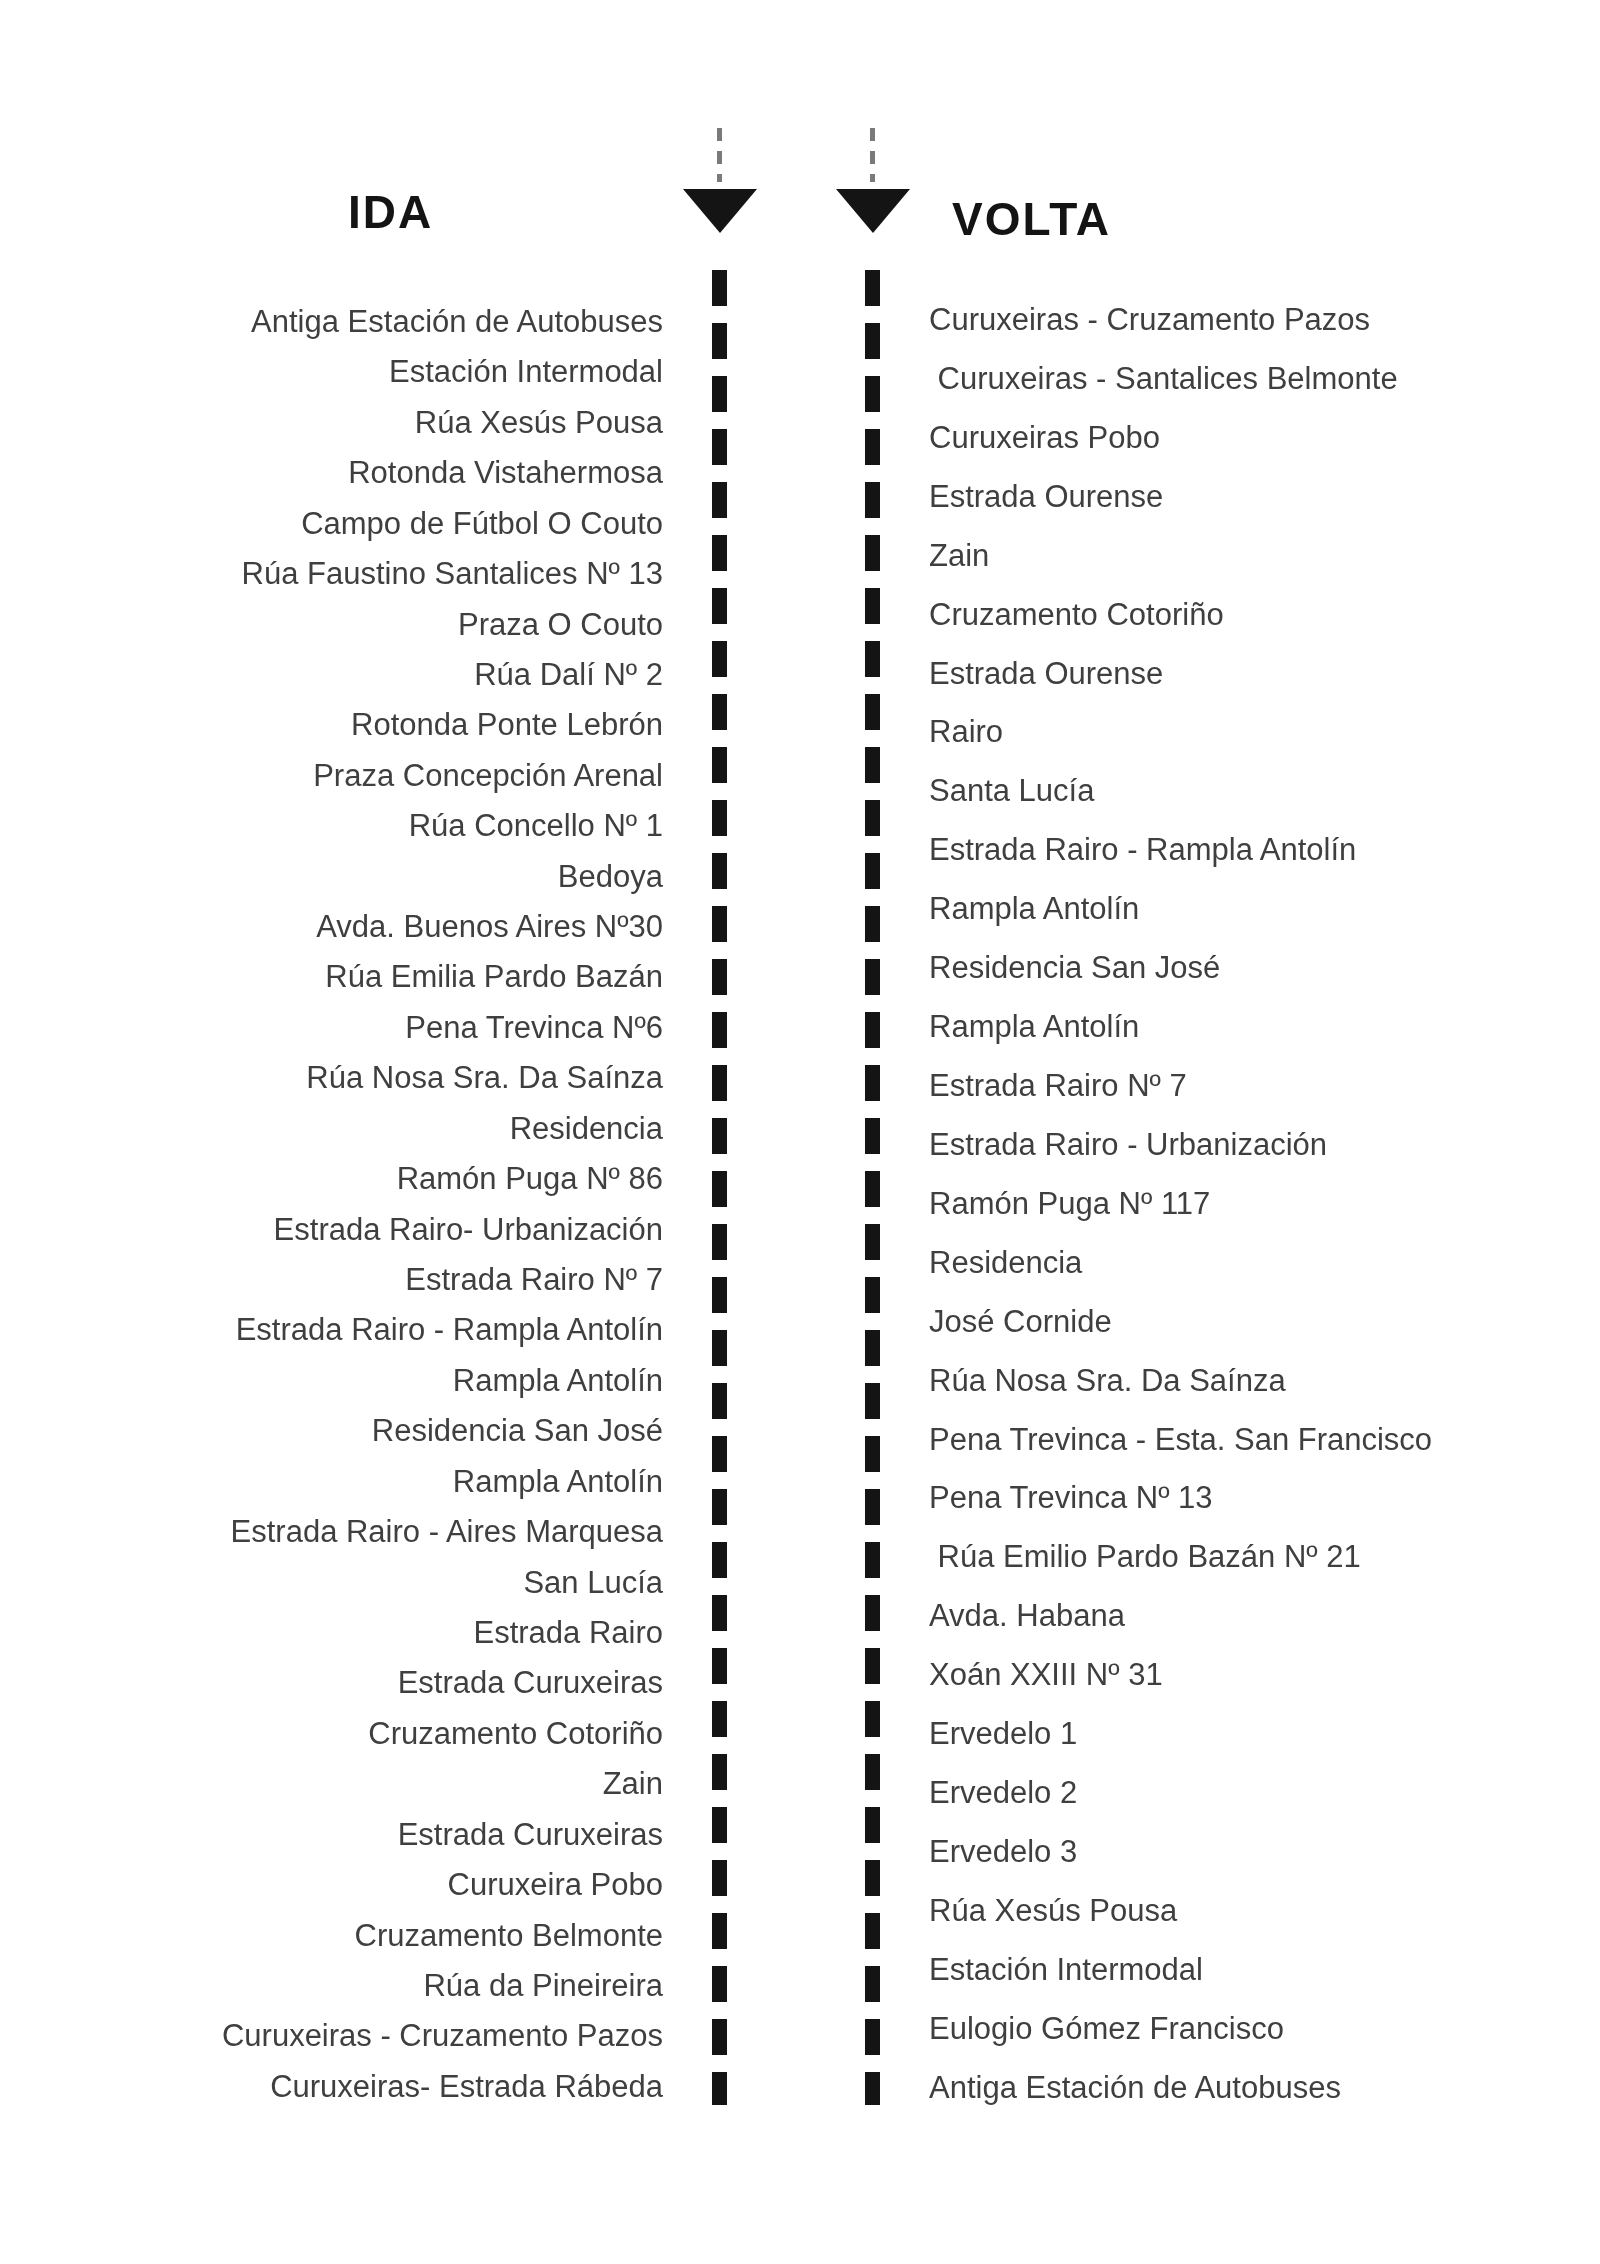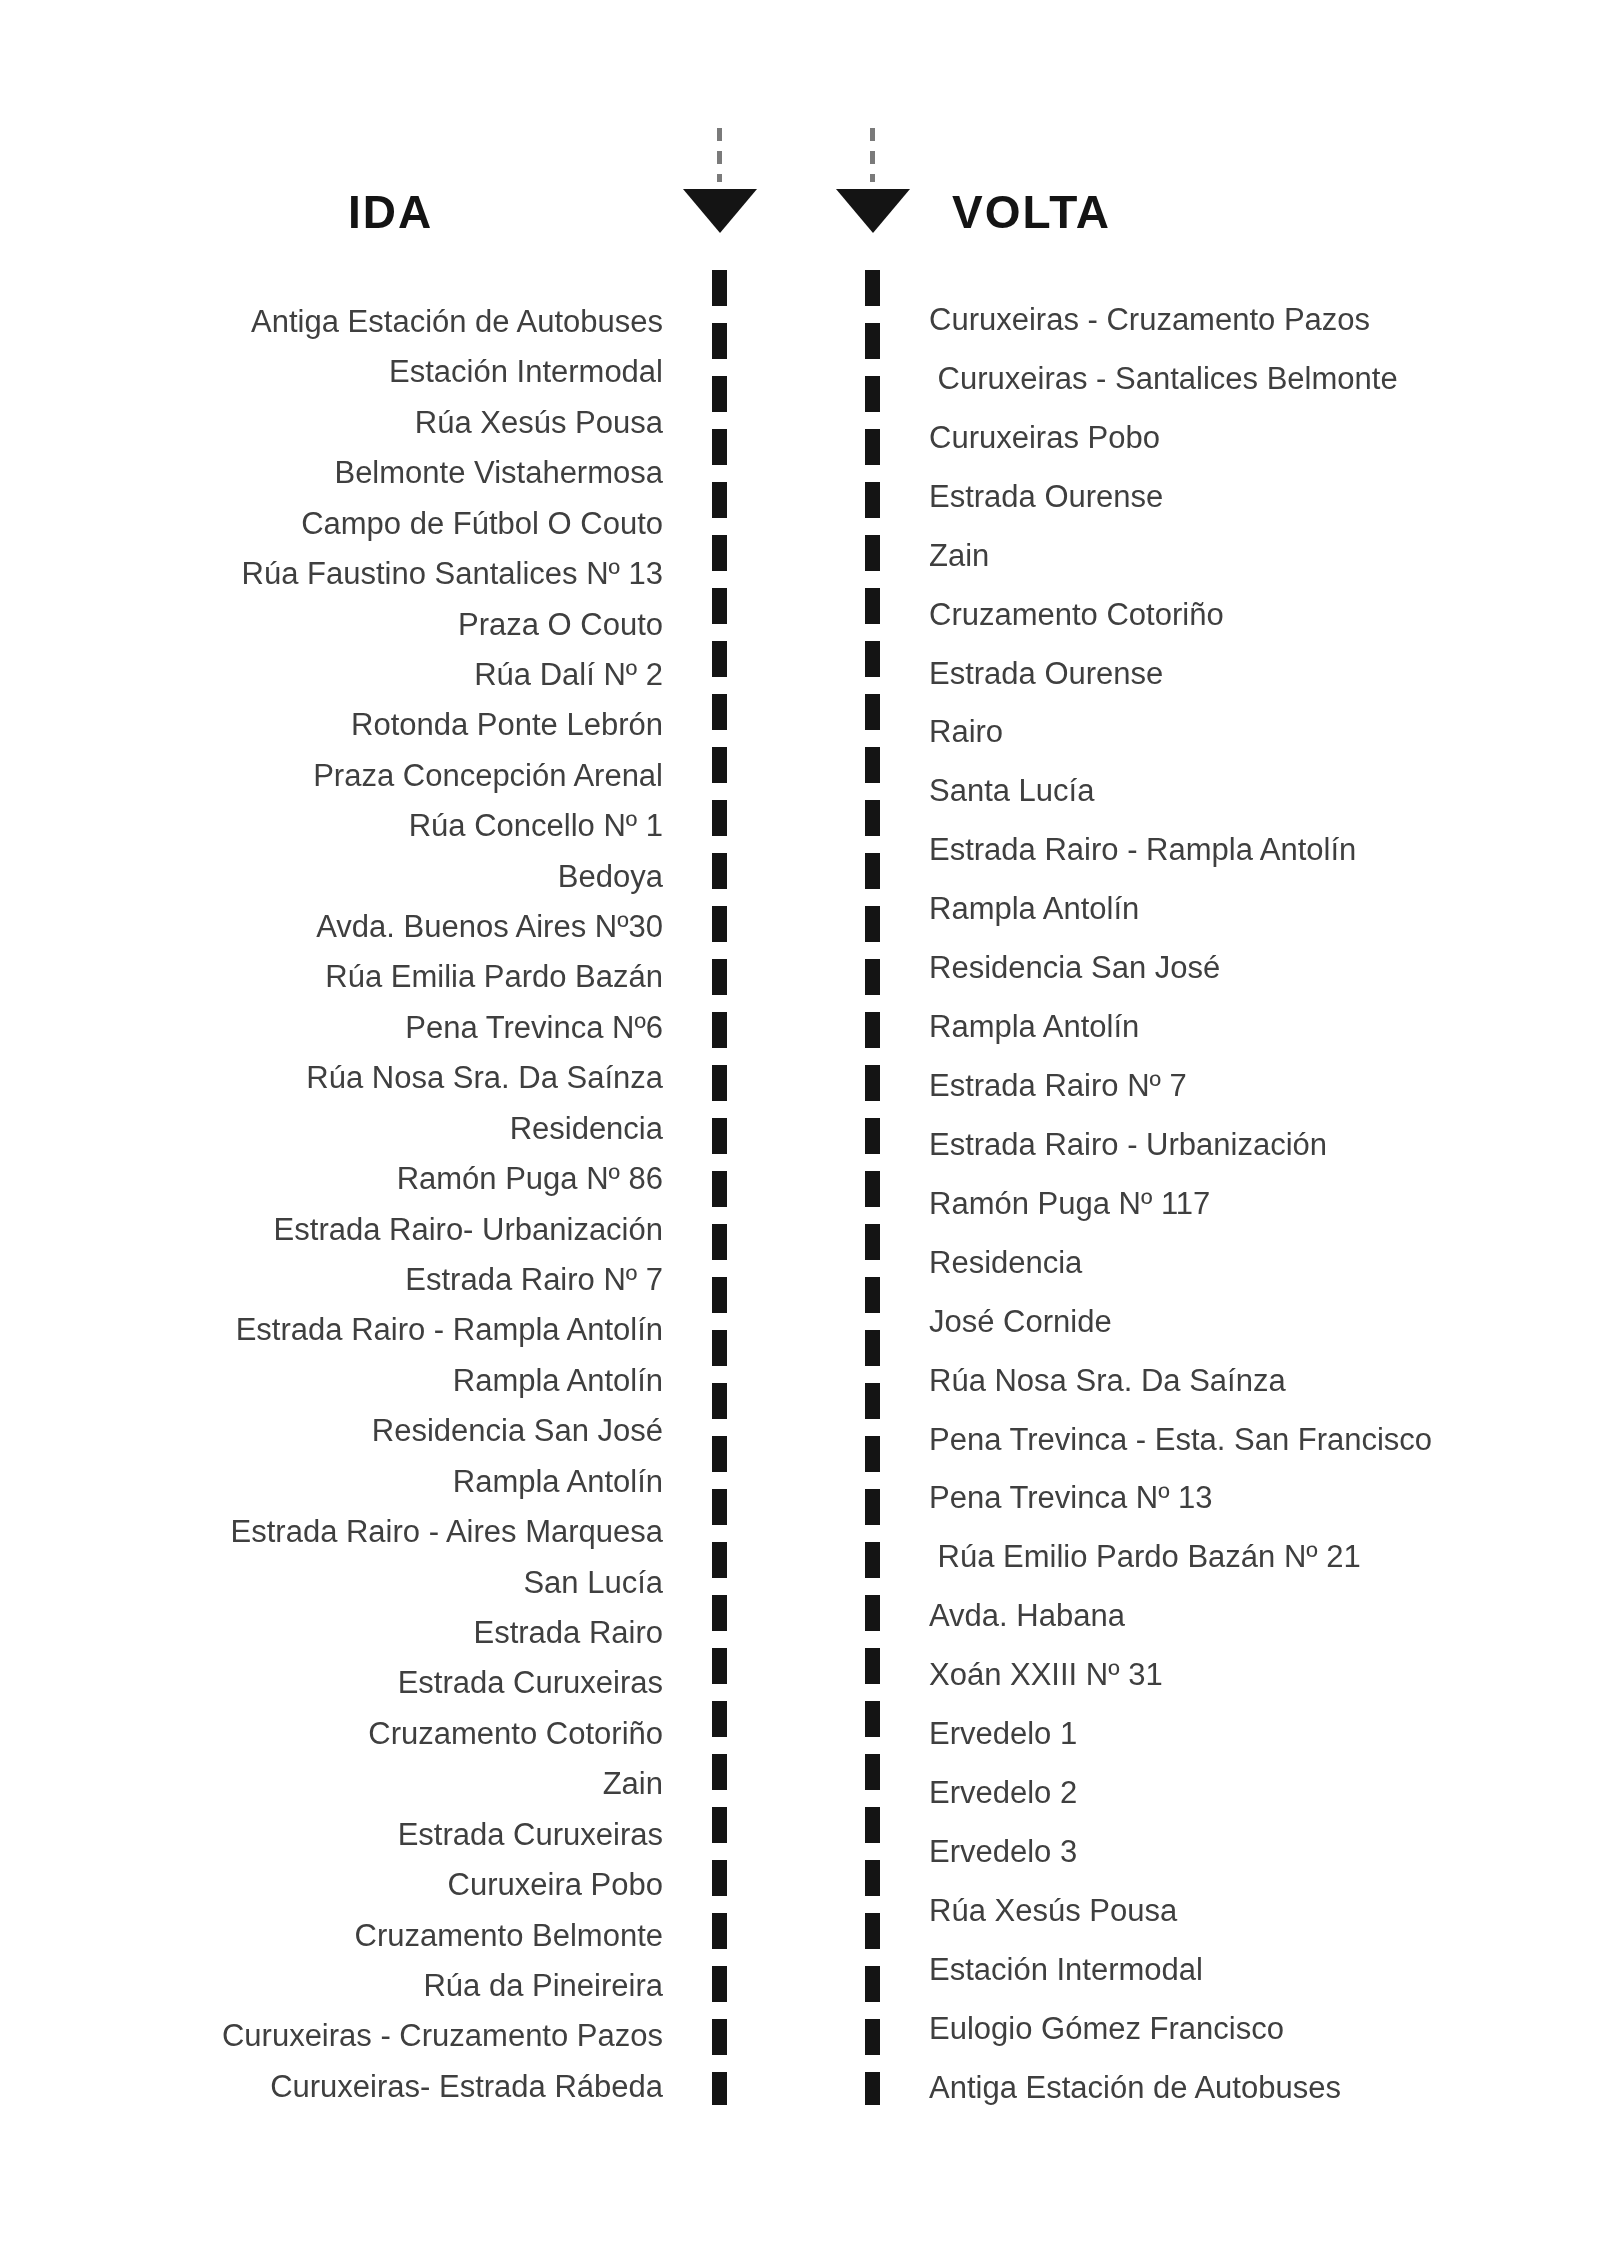--- a/index.html
+++ b/index.html
@@ -12,21 +12,21 @@
   }
   .page { position:absolute; inset:0; }
 
   
   .hdr {
     position:absolute; top:188px; height:48px; line-height:48px;
     font-size:46px; font-weight:700; letter-spacing:2px;
     color: var(--accent, #141414);
   }
   #hdr-ida { left:348px; width:300px; text-align:left; }
-  #hdr-volta { left:952px; }
+  #hdr-volta { left:952px;margin-top:7px; }
 
   
   .pre-dash {
     position:absolute; top:128px; height:54px; width:5px;
     background-image: repeating-linear-gradient(
       to bottom,
       var(--pre_dash, #7a7a7a) 0px, var(--pre_dash, #7a7a7a) 13px,
       transparent 13px, transparent 23px);
   }
   #pre-ida { left:717px; }
@@ -89,21 +89,21 @@
   <div class="tri" id="tri-volta"></div>
 
   <div class="vline" id="line-ida"></div>
 
   <div class="vline" id="line-volta"></div>
 
   <div class="col" id="col-ida">
       <div class="stop">Antiga Estación de Autobuses</div>
       <div class="stop">Estación Intermodal</div>
       <div class="stop">Rúa Xesús Pousa</div>
-      <div class="stop">Belmonte Vistahermosa</div>
+      <div class="stop">Rotonda Vistahermosa</div>
       <div class="stop">Campo de Fútbol O Couto</div>
       <div class="stop">Rúa Faustino Santalices Nº 13</div>
       <div class="stop">Praza O Couto</div>
       <div class="stop">Rúa Dalí Nº 2</div>
       <div class="stop">Rotonda Ponte Lebrón</div>
       <div class="stop">Praza Concepción Arenal</div>
       <div class="stop">Rúa Concello Nº 1</div>
       <div class="stop">Bedoya</div>
       <div class="stop">Avda. Buenos Aires Nº30</div>
       <div class="stop">Rúa Emilia Pardo Bazán</div>

